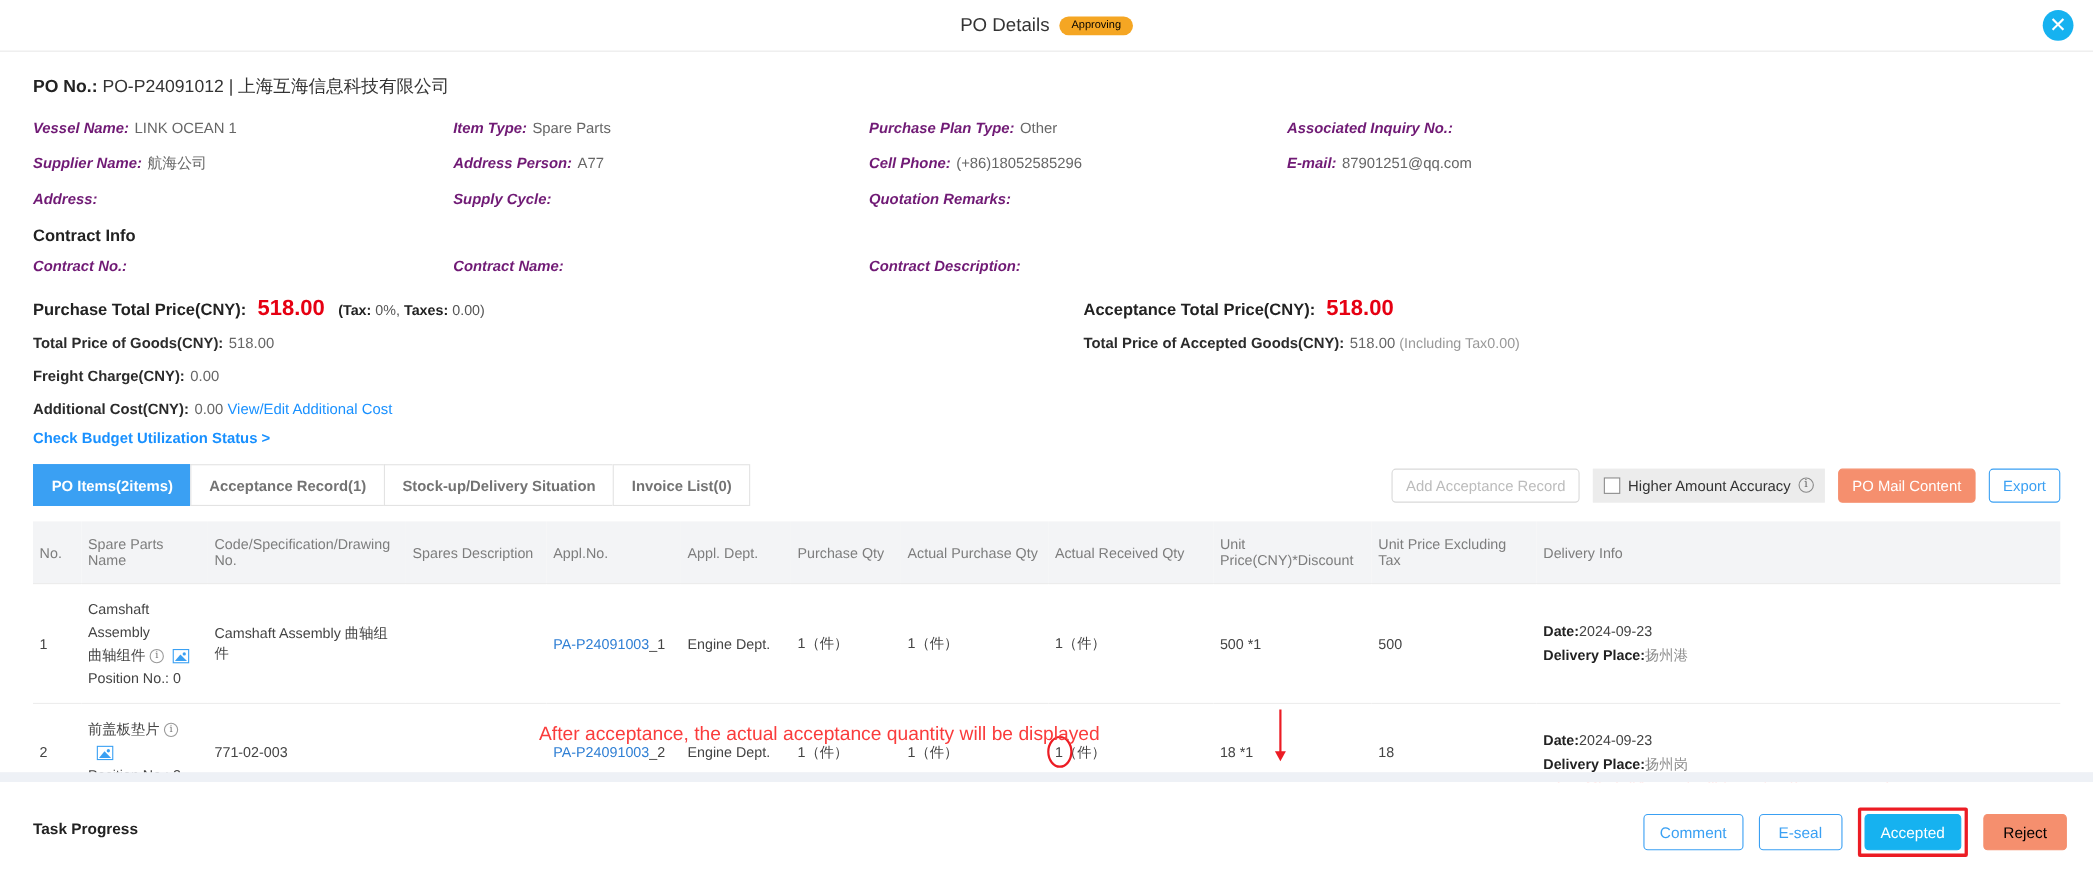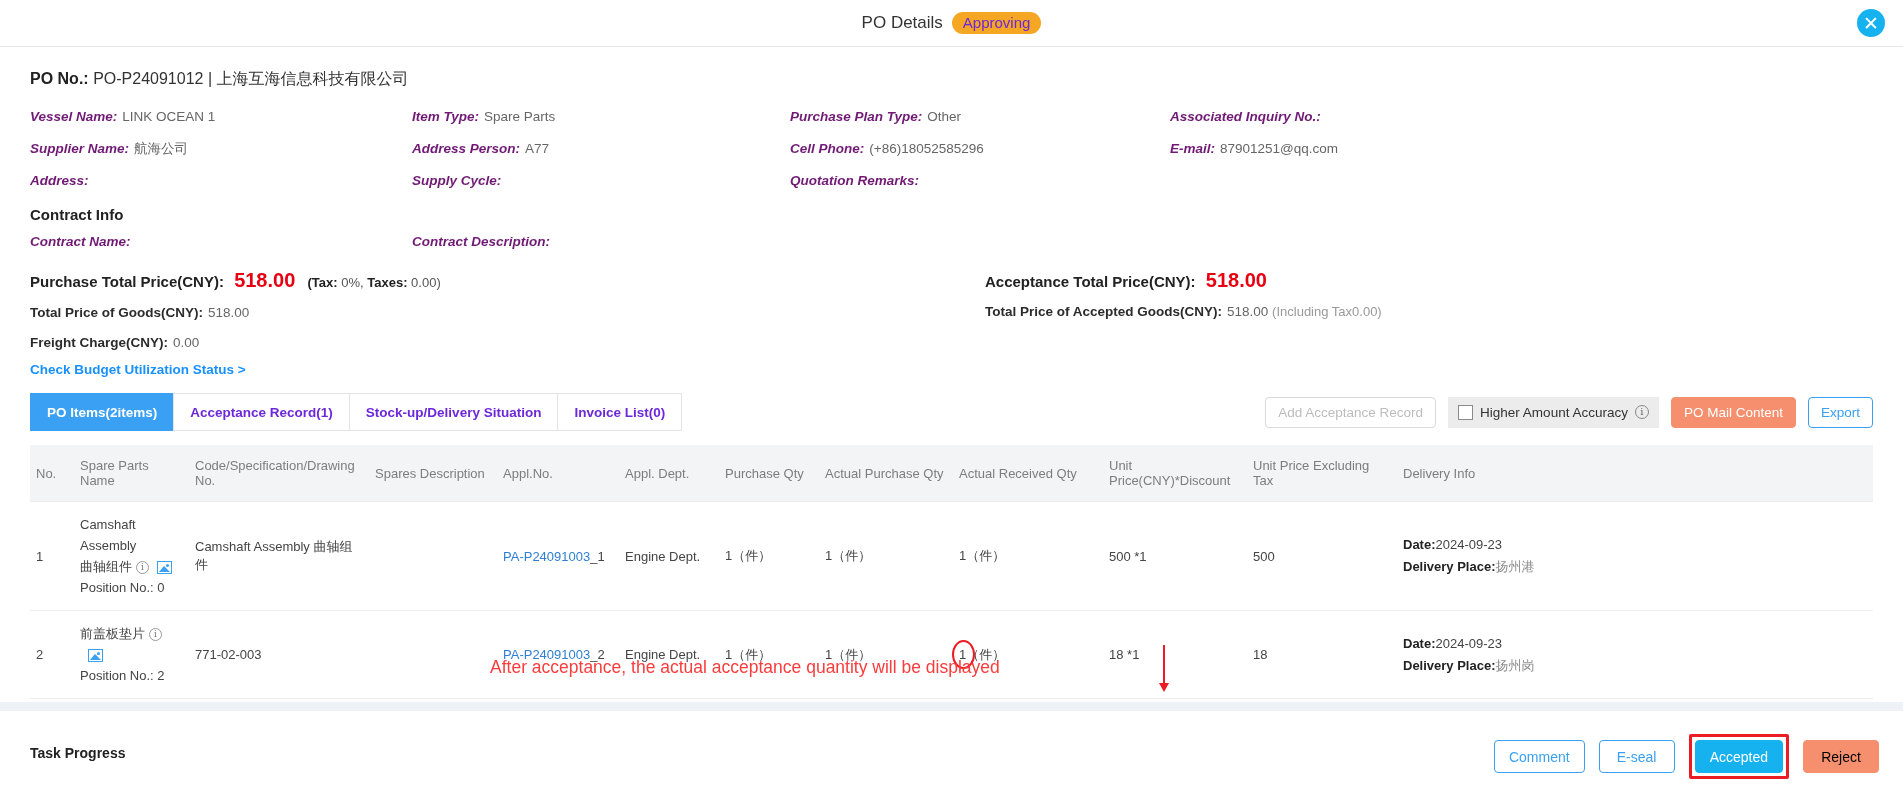--- a/index.html
+++ b/index.html
@@ -19,22 +19,22 @@
     border-bottom: 1px solid #e8e8e8;
     display: flex;
     align-items: center;
     justify-content: center;
     background: #ffffff;
   }
   .titlebar-inner { display: flex; align-items: center; gap: 9px; }
   .title-text { font-size: 17px; color: #333; }
   .status-badge {
     background: #f5a623;
-    color: #6d28d9;
-    font-size: 15px;
+    color: #000000;
+    font-size: 10px;
     border-radius: 11px;
     padding: 3px 11px 4px;
     line-height: 1;
     white-space: nowrap;
     text-align: center;
   }
   .close-btn {
     position: absolute;
     right: 18px; top: 9px;
     width: 28px; height: 28px;
@@ -111,21 +111,21 @@
   }
   .tabs { display: flex; }
   .tab {
     border: 1px solid #e3e3e3;
     border-right: none;
     padding: 0 16px;
     height: 38px;
     line-height: 37px;
     font-size: 13.5px;
     font-weight: bold;
-    color: #6d28d9;
+    color: #737373;
     background: #fff;
     cursor: pointer;
     white-space: nowrap;
   }
   .tab:last-child { border-right: 1px solid #e3e3e3; }
   .tab.active {
     background: #3aa0f3;
     color: #fff;
     border-color: #3aa0f3;
   }
@@ -384,20 +384,23 @@
     </div>
     <div class="field">
       <span class="lbl">Quotation Remarks:</span><span class="val"></span>
     </div>
     <div class="field"></div>
   </div>
 
   <div class="section-title">Contract Info</div>
 
   <div class="contract-grid">
+    <div class="field">
+      <span class="lbl">Contract No.:</span><span class="val"></span>
+    </div>
     <div class="field">
       <span class="lbl">Contract Name:</span><span class="val"></span>
     </div>
     <div class="field">
       <span class="lbl">Contract Description:</span><span class="val"></span>
     </div>
   </div>
 
   <div class="price-wrap">
     <div>
@@ -409,20 +412,24 @@
           <span>0%,</span>
           <b>Taxes:</b>
           <span>0.00)</span>
         </span>
       </div>
       <div class="price-sub">
         <span class="lbl">Total Price of Goods(CNY):</span><span class="val">518.00</span>
       </div>
       <div class="price-sub">
         <span class="lbl">Freight Charge(CNY):</span><span class="val">0.00</span>
+      </div>
+      <div class="price-sub">
+        <span class="lbl">Additional Cost(CNY):</span><span class="val">0.00</span>
+        <span class="link">View/Edit Additional Cost</span>
       </div>
       <div class="link-bold">Check Budget Utilization Status &gt;</div>
     </div>
 
     <div>
       <div class="price-main">
         <span class="lbl">Acceptance Total Price(CNY):</span>
         <span class="big">518.00</span>
       </div>
       <div class="price-sub">

